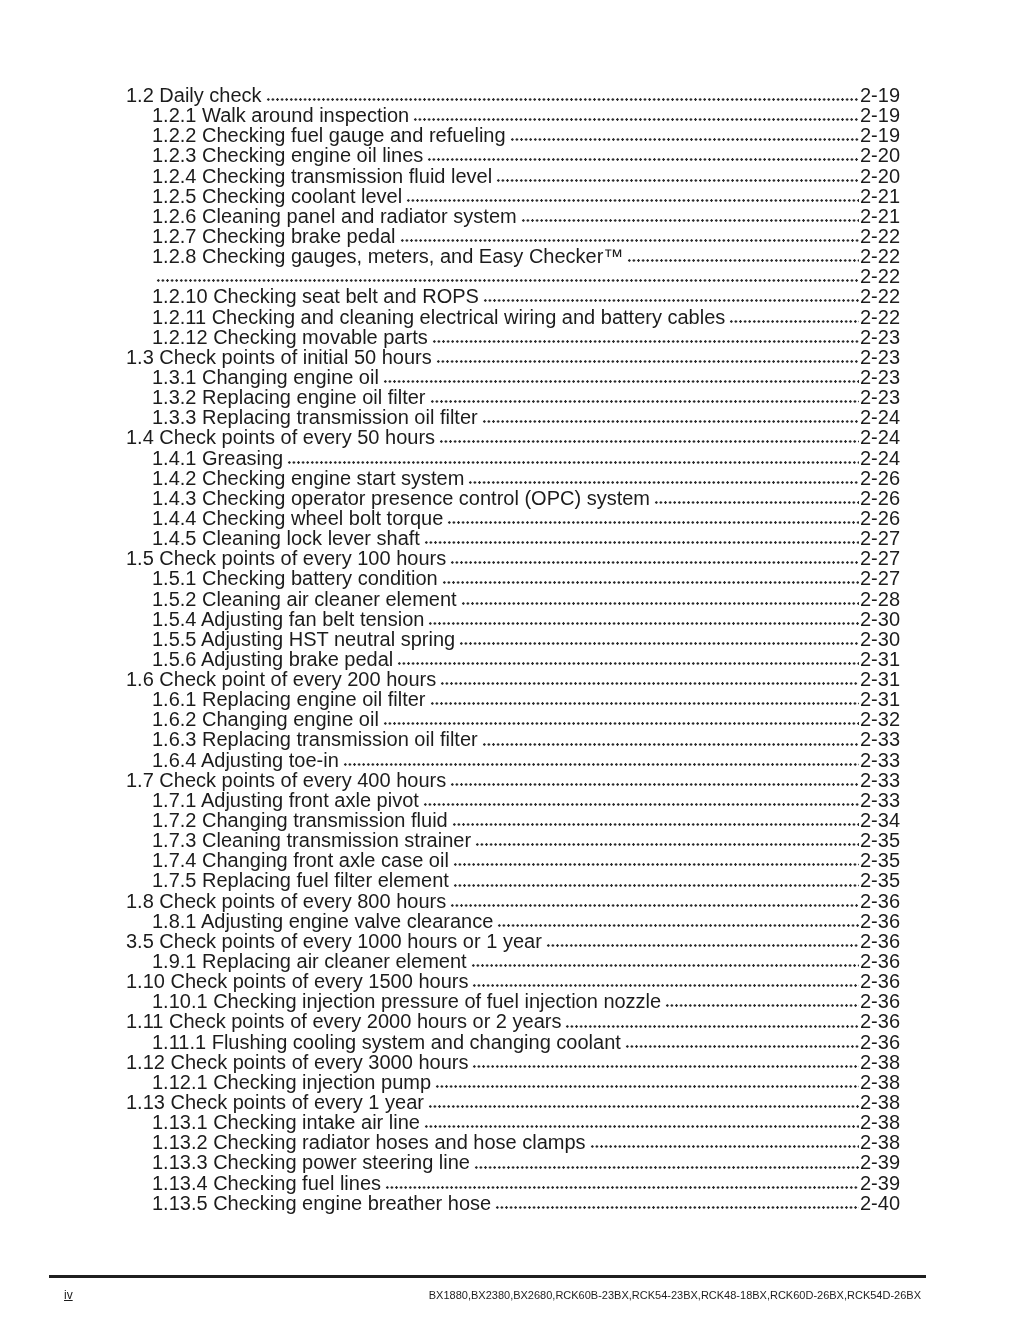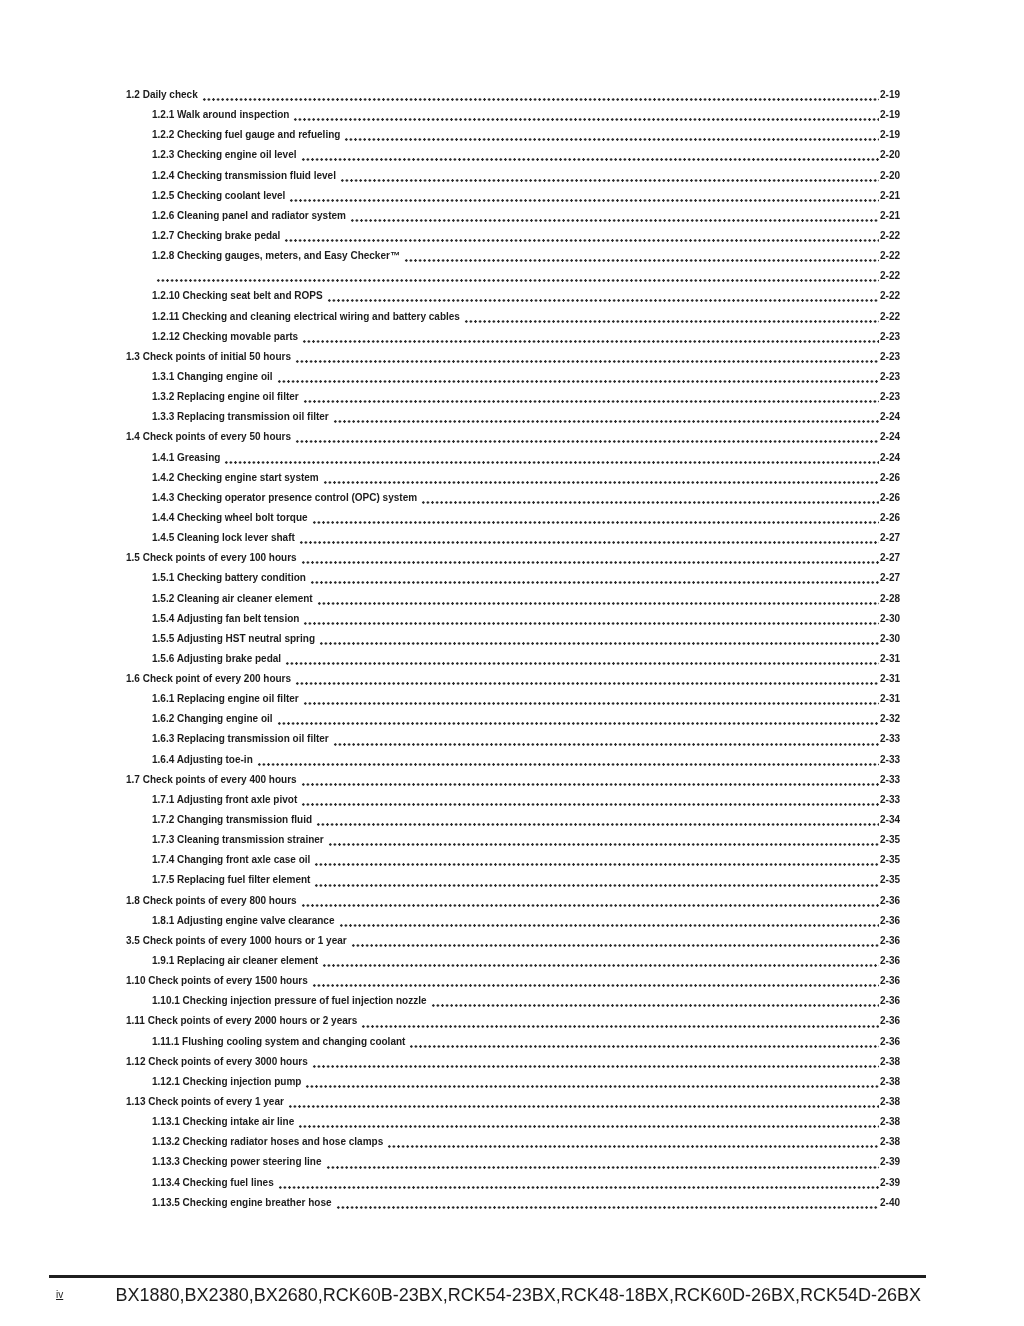--- a/index.html
+++ b/index.html
@@ -19,22 +19,21 @@
   .toc {
     position: absolute;
     left: 126px;
     top: 85px;
     width: 774px;
   }
   .toc-row {
     display: flex;
     align-items: flex-end;
     height: 20.15px;
-    font-size: 10px;
-    font-weight: bold;
+    font-size: 20px;
   }
   .toc-row.lvl2 {
     padding-left: 26px;
   }
   .toc-label {
     white-space: nowrap;
     line-height: 20.15px;
   }
   .toc-leader {
     flex: 1 1 auto;
@@ -55,31 +54,31 @@
   .footer-rule {
     position: absolute;
     left: 49px;
     top: 1275px;
     width: 877px;
     height: 2.5px;
     background: #1f1f1f;
   }
   .footer-page-num {
     position: absolute;
-    left: 56px;
+    left: 64px;
     top: 1286px;
-    font-size: 10px;
+    font-size: 12px;
     line-height: 18px;
     text-decoration: underline;
   }
   .footer-models {
     position: absolute;
     right: 103px;
     top: 1286px;
-    font-size: 18px;
+    font-size: 11px;
     line-height: 18px;
     white-space: nowrap;
     text-align: right;
   }
   .footer-issue {
     position: absolute;
     right: 38px;
     top: 1304px;
     font-size: 14.5px;
     line-height: 17px;
@@ -103,21 +102,21 @@
     <span class="toc-page">2-19</span>
   </div>
 
   <div class="toc-row lvl2">
     <span class="toc-label">1.2.2 Checking fuel gauge and refueling</span>
     <span class="toc-leader"></span>
     <span class="toc-page">2-19</span>
   </div>
 
   <div class="toc-row lvl2">
-    <span class="toc-label">1.2.3 Checking engine oil level</span>
+    <span class="toc-label">1.2.3 Checking engine oil lines</span>
     <span class="toc-leader"></span>
     <span class="toc-page">2-20</span>
   </div>
 
   <div class="toc-row lvl2">
     <span class="toc-label">1.2.4 Checking transmission fluid level</span>
     <span class="toc-leader"></span>
     <span class="toc-page">2-20</span>
   </div>
 

